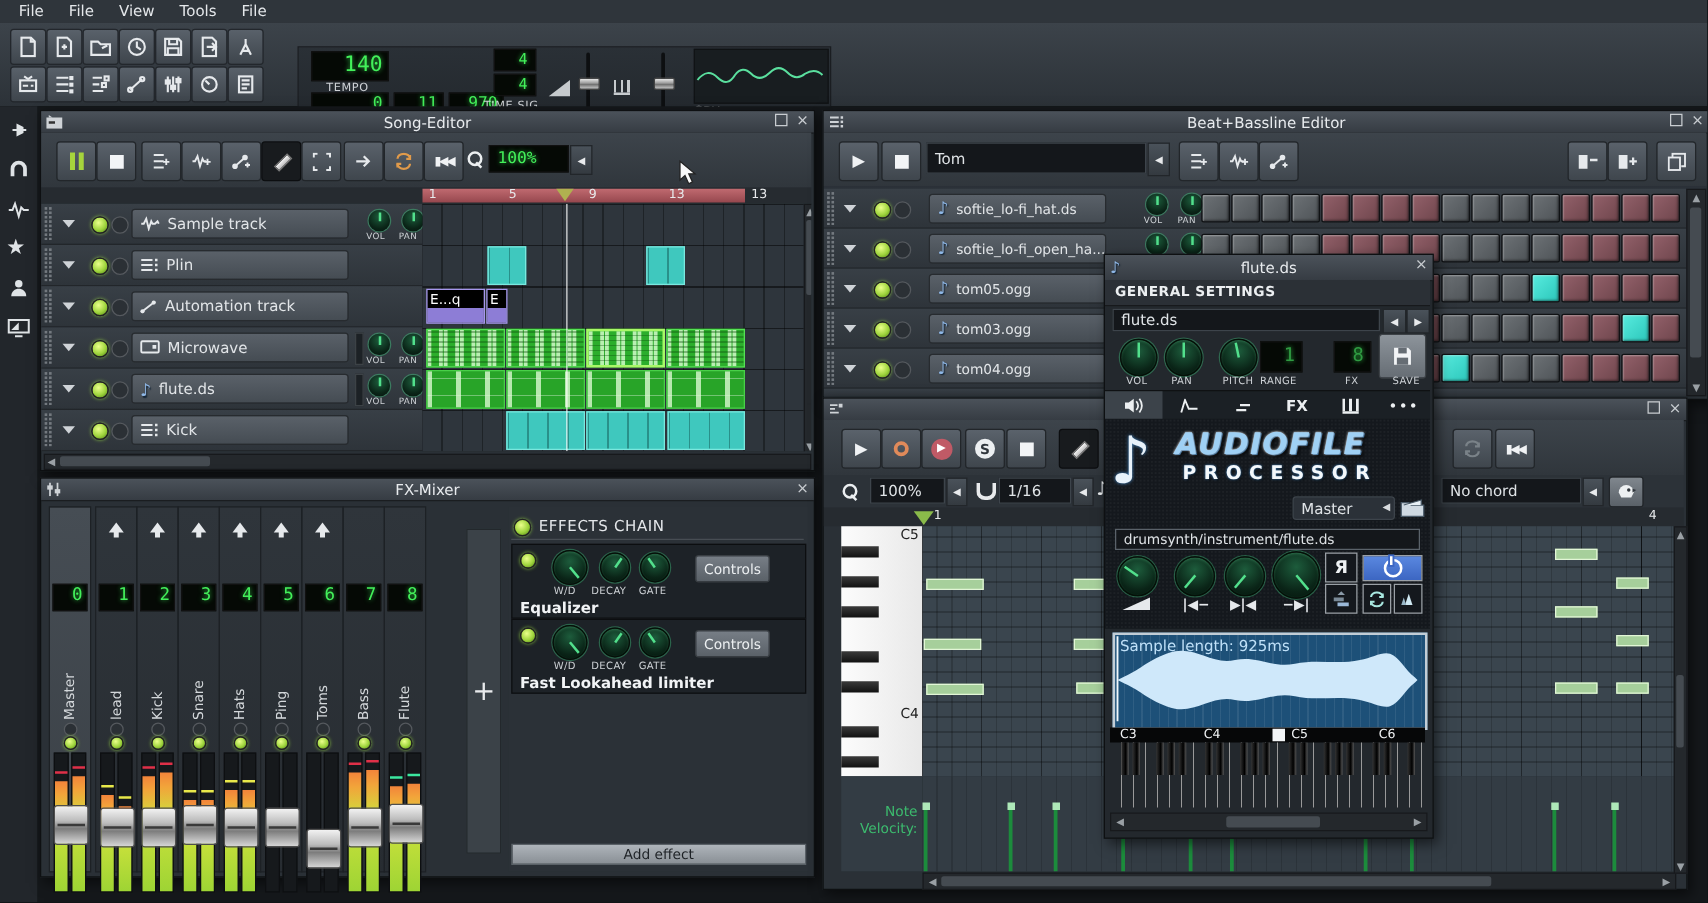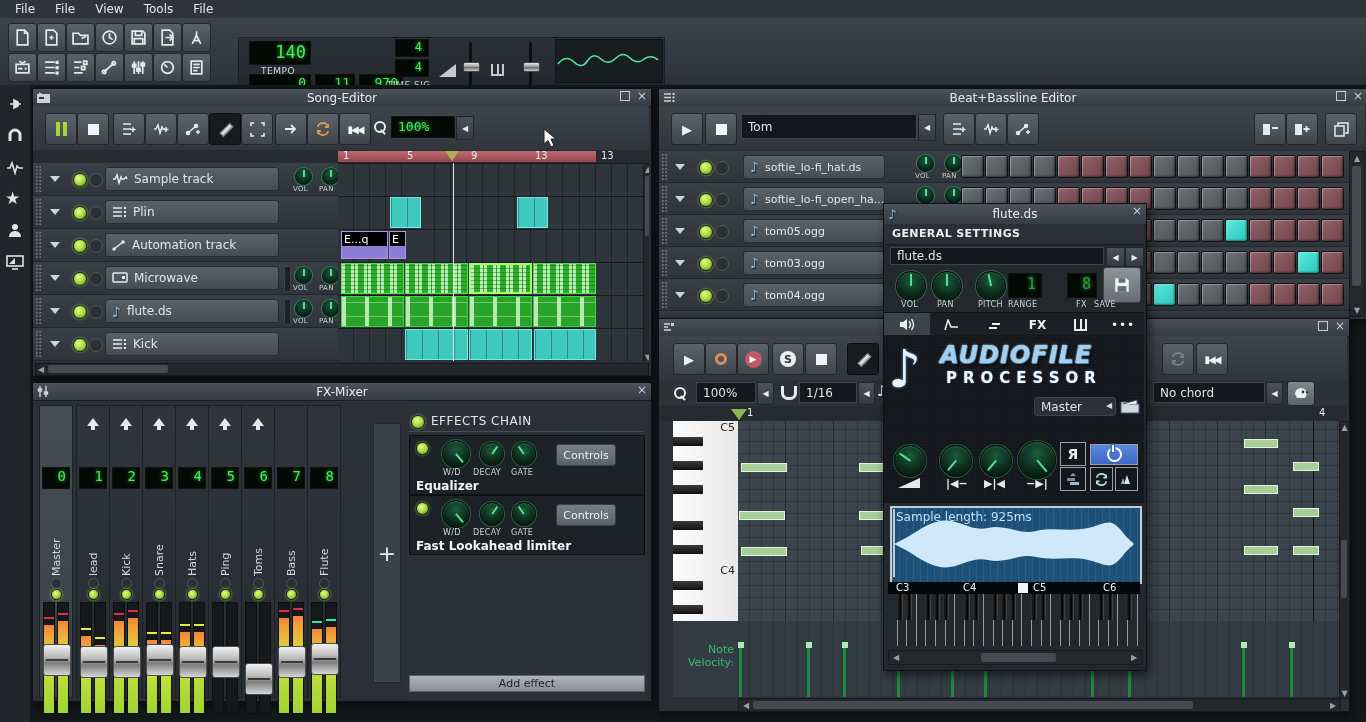--- a/index.html
+++ b/index.html
@@ -1109,21 +1109,21 @@
           <path d="M2 2h10l2 2v10H2z" fill="#f2f4f6"></path>
           <rect x="5" y="2" width="6" height="4" fill="#666d74"></rect>
           <rect x="4" y="9" width="8" height="5" fill="#666d74"></rect>
         </svg>
     </div>
     <div class="klabel" style="left:17px;top:96px;">VOL</div>
     <div class="klabel" style="left:53px;top:96px;">PAN</div>
     <div class="klabel" style="left:94px;top:96px;">PITCH</div>
     <div class="klabel" style="left:124px;top:96px;">RANGE</div>
     <div class="klabel" style="left:192px;top:96px;">FX</div>
-    <div class="klabel" style="left:210px;top:96px;">SAVE</div>
+    <div class="klabel" style="left:230px;top:96px;">SAVE</div>
 
     <div class="abs" style="left:0;top:108px;width:260px;height:23px;background:#1b2025;border-top:1px solid #0f1113;border-bottom:1px solid #0f1113;">
       <div class="abs" style="left:0;top:0;width:46px;height:23px;background:#3c434a;display:flex;align-items:center;justify-content:center;">
           <svg width="16" height="13" viewBox="0 0 16 13">
             <path d="M1 4h3l4-3v11L4 9H1z" fill="#eceff1"></path>
             <path d="M10 3q3 3.5 0 7M12.5 1q4 5.5 0 11" stroke="#eceff1" stroke-width="1.4" fill="none"></path>
           </svg>
         </div>
       <div class="abs" style="left:46px;top:0;width:43px;height:23px;display:flex;align-items:center;justify-content:center;">
           <svg width="15" height="12" viewBox="0 0 15 12">
@@ -1145,20 +1145,21 @@
     <div class="abs afp" style="left:0;top:131px;width:260px;height:168px;">
       <div class="abs" style="left:4px;top:4px;font-size:52px;color:#e8f2fa;text-shadow:0 0 3px #4a90d0;">♪</div>
       <div class="abs logo1" style="left:56px;top:6px;">AUDIOFILE</div>
       <div class="abs logo2" style="left:62px;top:34px;">PROCESSOR</div>
       <div class="dropfield" style="left:150px;top:62px;width:82px;height:19px;border-radius:3px;background:#2b3138;">Master</div>
       <div class="abs" style="left:222px;top:66px;color:#d8dbde;font-size:8px;">◀</div>
       <div class="abs" style="left:236px;top:61px;"><svg width="20" height="18" viewBox="0 0 20 18">
             <path d="M1 6h6l2 2h10v9H1z" fill="#cfd9e2" stroke="#4a5a68"></path>
             <path d="M3 8l14-4v4" fill="#e8f0f6" stroke="#4a5a68"></path>
           </svg></div>
+      <div class="dropfield" style="left:8px;top:88px;width:244px;height:17px;border:1px solid #5a626a;font-size:11px;">drumsynth/instrument/flute.ds</div>
 
       <div class="knob" style="left:10px;top:110px;width:30px;height:30px;">
           <i style="transform:rotate(-55deg);"></i>
         </div>
       <div class="knob" style="left:56px;top:110px;width:30px;height:30px;">
           <i style="transform:rotate(-140deg);"></i>
         </div>
       <div class="knob" style="left:96px;top:110px;width:30px;height:30px;">
           <i style="transform:rotate(-140deg);"></i>
         </div>

